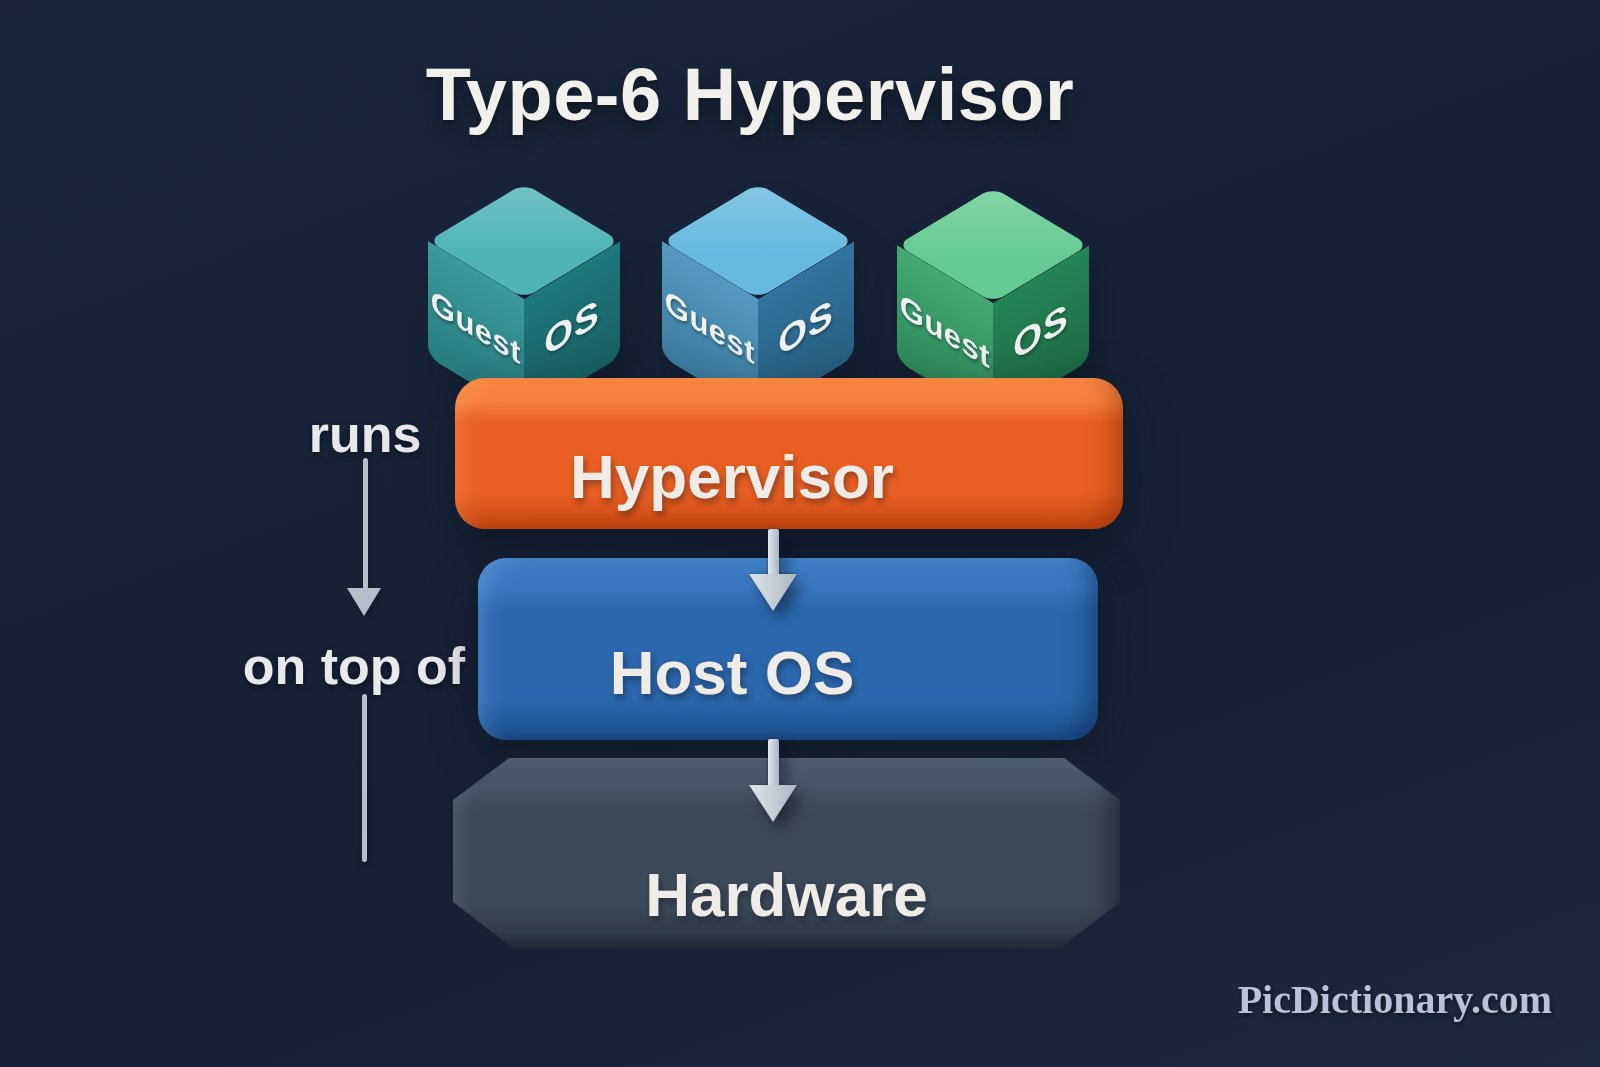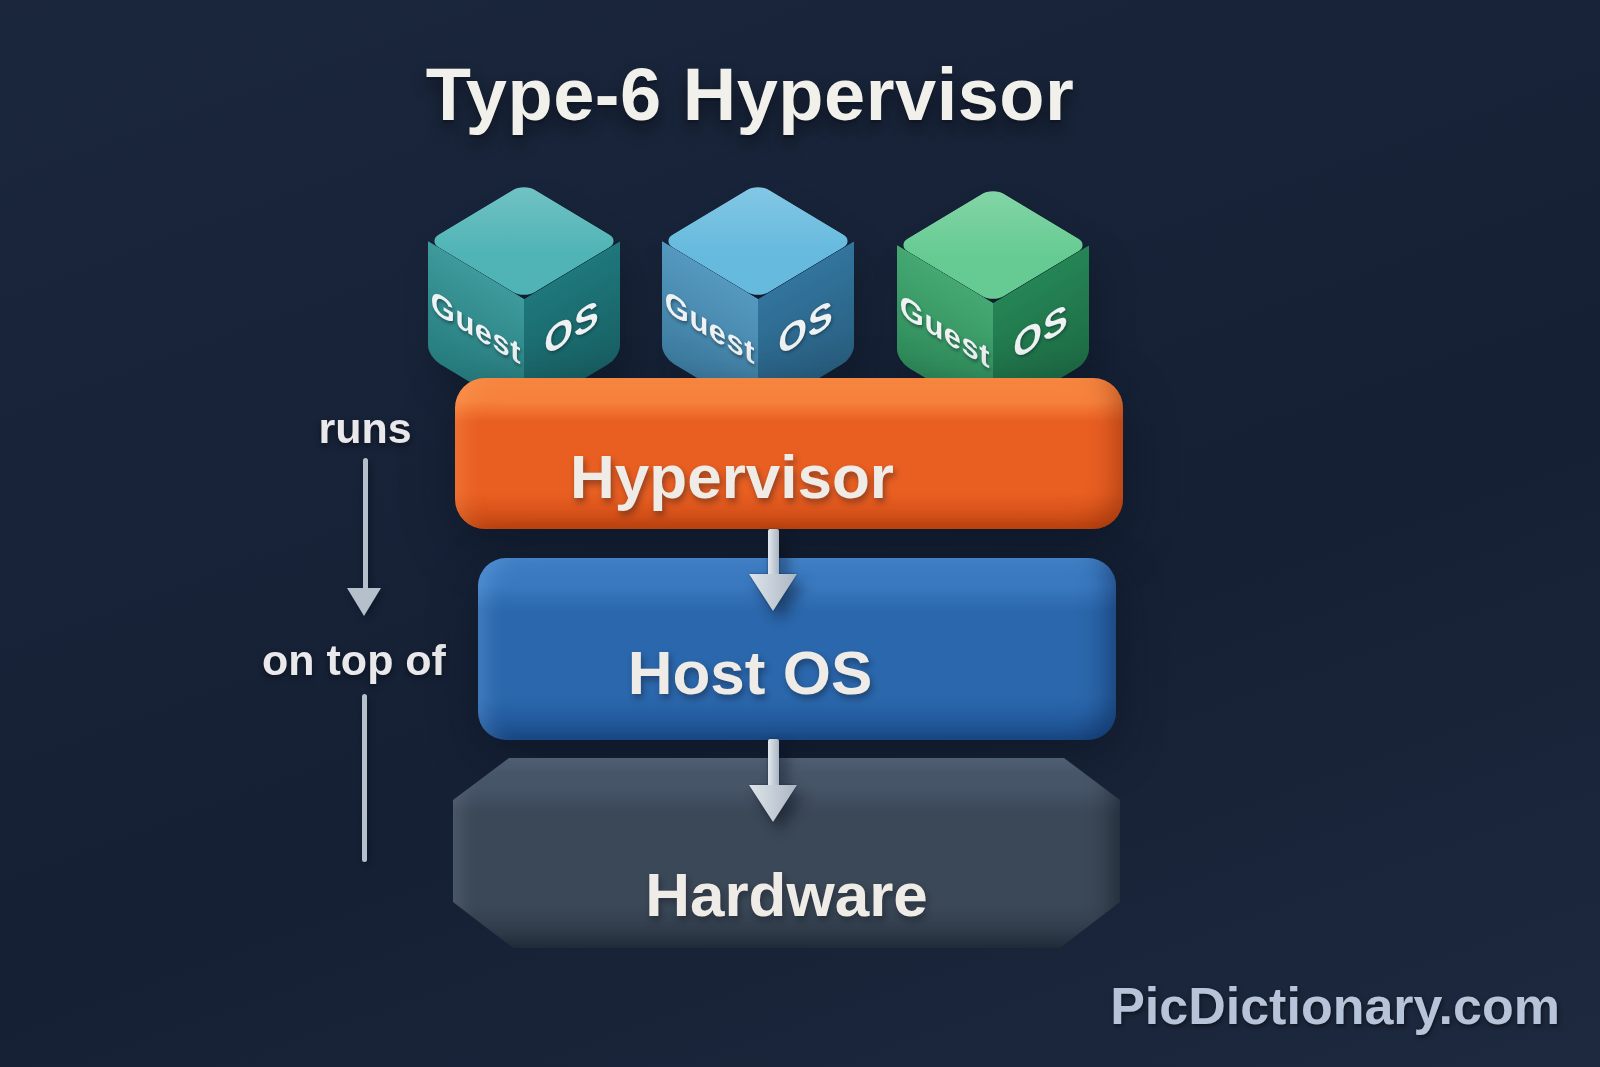--- a/index.html
+++ b/index.html
@@ -74,21 +74,20 @@
                 inset -18px -12px 26px -10px rgba(110,30,5,.45);
     filter: drop-shadow(0 16px 26px rgba(4,10,20,.40));
   }
   .bar.hypervisor .bar-label { transform: translate(-57px, 23px); }
   .bar.hostos {
     left:478px; top:558px; width:620px; height:182px;
     border-radius:28px;
     box-shadow: inset 16px 8px 22px -10px rgba(150,200,255,.28),
                 inset -18px -12px 26px -10px rgba(8,30,70,.50);
     filter: drop-shadow(0 14px 24px rgba(4,10,20,.40));
-    padding-left: 18px;
   }
   .bar.hostos .bar-label { transform: translate(-56px, 23px); }
   .bar.hardware {
     left:453px; top:758px; width:667px; height:190px;
     clip-path: polygon(56px 0, calc(100% - 56px) 0, 100% 42px,
                        100% calc(100% - 46px), calc(100% - 60px) 100%,
                        60px 100%, 0 calc(100% - 46px), 0 42px);
     box-shadow: inset 14px 10px 22px -10px rgba(170,190,215,.22),
                 inset -16px -14px 26px -10px rgba(5,12,24,.55);
     filter: drop-shadow(30px 32px 26px rgba(2,7,15,.40));
@@ -106,39 +105,40 @@
   }
   .flow-arrow .head {
     width:48px; height:37px;
     clip-path: polygon(0 0, 100% 0, 50% 100%);
     background: linear-gradient(90deg, #dde4ea, var(--arrow,#c3ccd6) 55%, #a9b5c2);
   }
 
   
   .side-label {
     position:absolute; text-align:center;
-    font-size:43px; font-weight:700; color: var(--ann,#e9e9ec);
+    font-size:52px; font-weight:700; color: var(--ann,#e9e9ec);
     text-shadow: 0 3px 6px rgba(0,0,0,.45);
   }
   .side-arrow { position:absolute; width:36px; z-index:6;
     filter: drop-shadow(2px 3px 3px rgba(4,10,20,.45)); }
   .side-arrow .s-stem { width:5px; margin:0 auto; border-radius:3px; background: var(--conn,#b5c0cc); }
   .side-arrow .s-head { width:34px; height:28px; margin-top:-2px;
     clip-path: polygon(0 0, 100% 0, 50% 100%); background: var(--conn,#b5c0cc); }
   .side-line {
     position:absolute; width:5px; border-radius:3px; z-index:6;
     background: var(--conn,#b5c0cc);
     filter: drop-shadow(2px 3px 3px rgba(4,10,20,.45));
   }
 
   
   .watermark {
-    position:absolute; right:40px; top:976px;
-    font-size:52px; font-weight:700; color: var(--wm,#b6c3d8);
+    position:absolute; right:48px; top:976px;
+    font-size:40px; font-weight:700; color: var(--wm,#b6c3d8);
     text-shadow: 1px 2px 4px rgba(0,0,0,.5);
+    font-family: Liberation Serif, serif;
   }
 </style>
 </head>
 <body>
 
 <div class="stage" style="--bg: #162238; --title: #f2f0eb; --label: #efece7; --ann: #e9e9ec; --arrow: #c3ccd6; --conn: #b5c0cc; --wm: #b6c3d8;">
 
   <div class="title">Type-6 Hypervisor</div>
 
   <div class="cube" style="left:428px">

